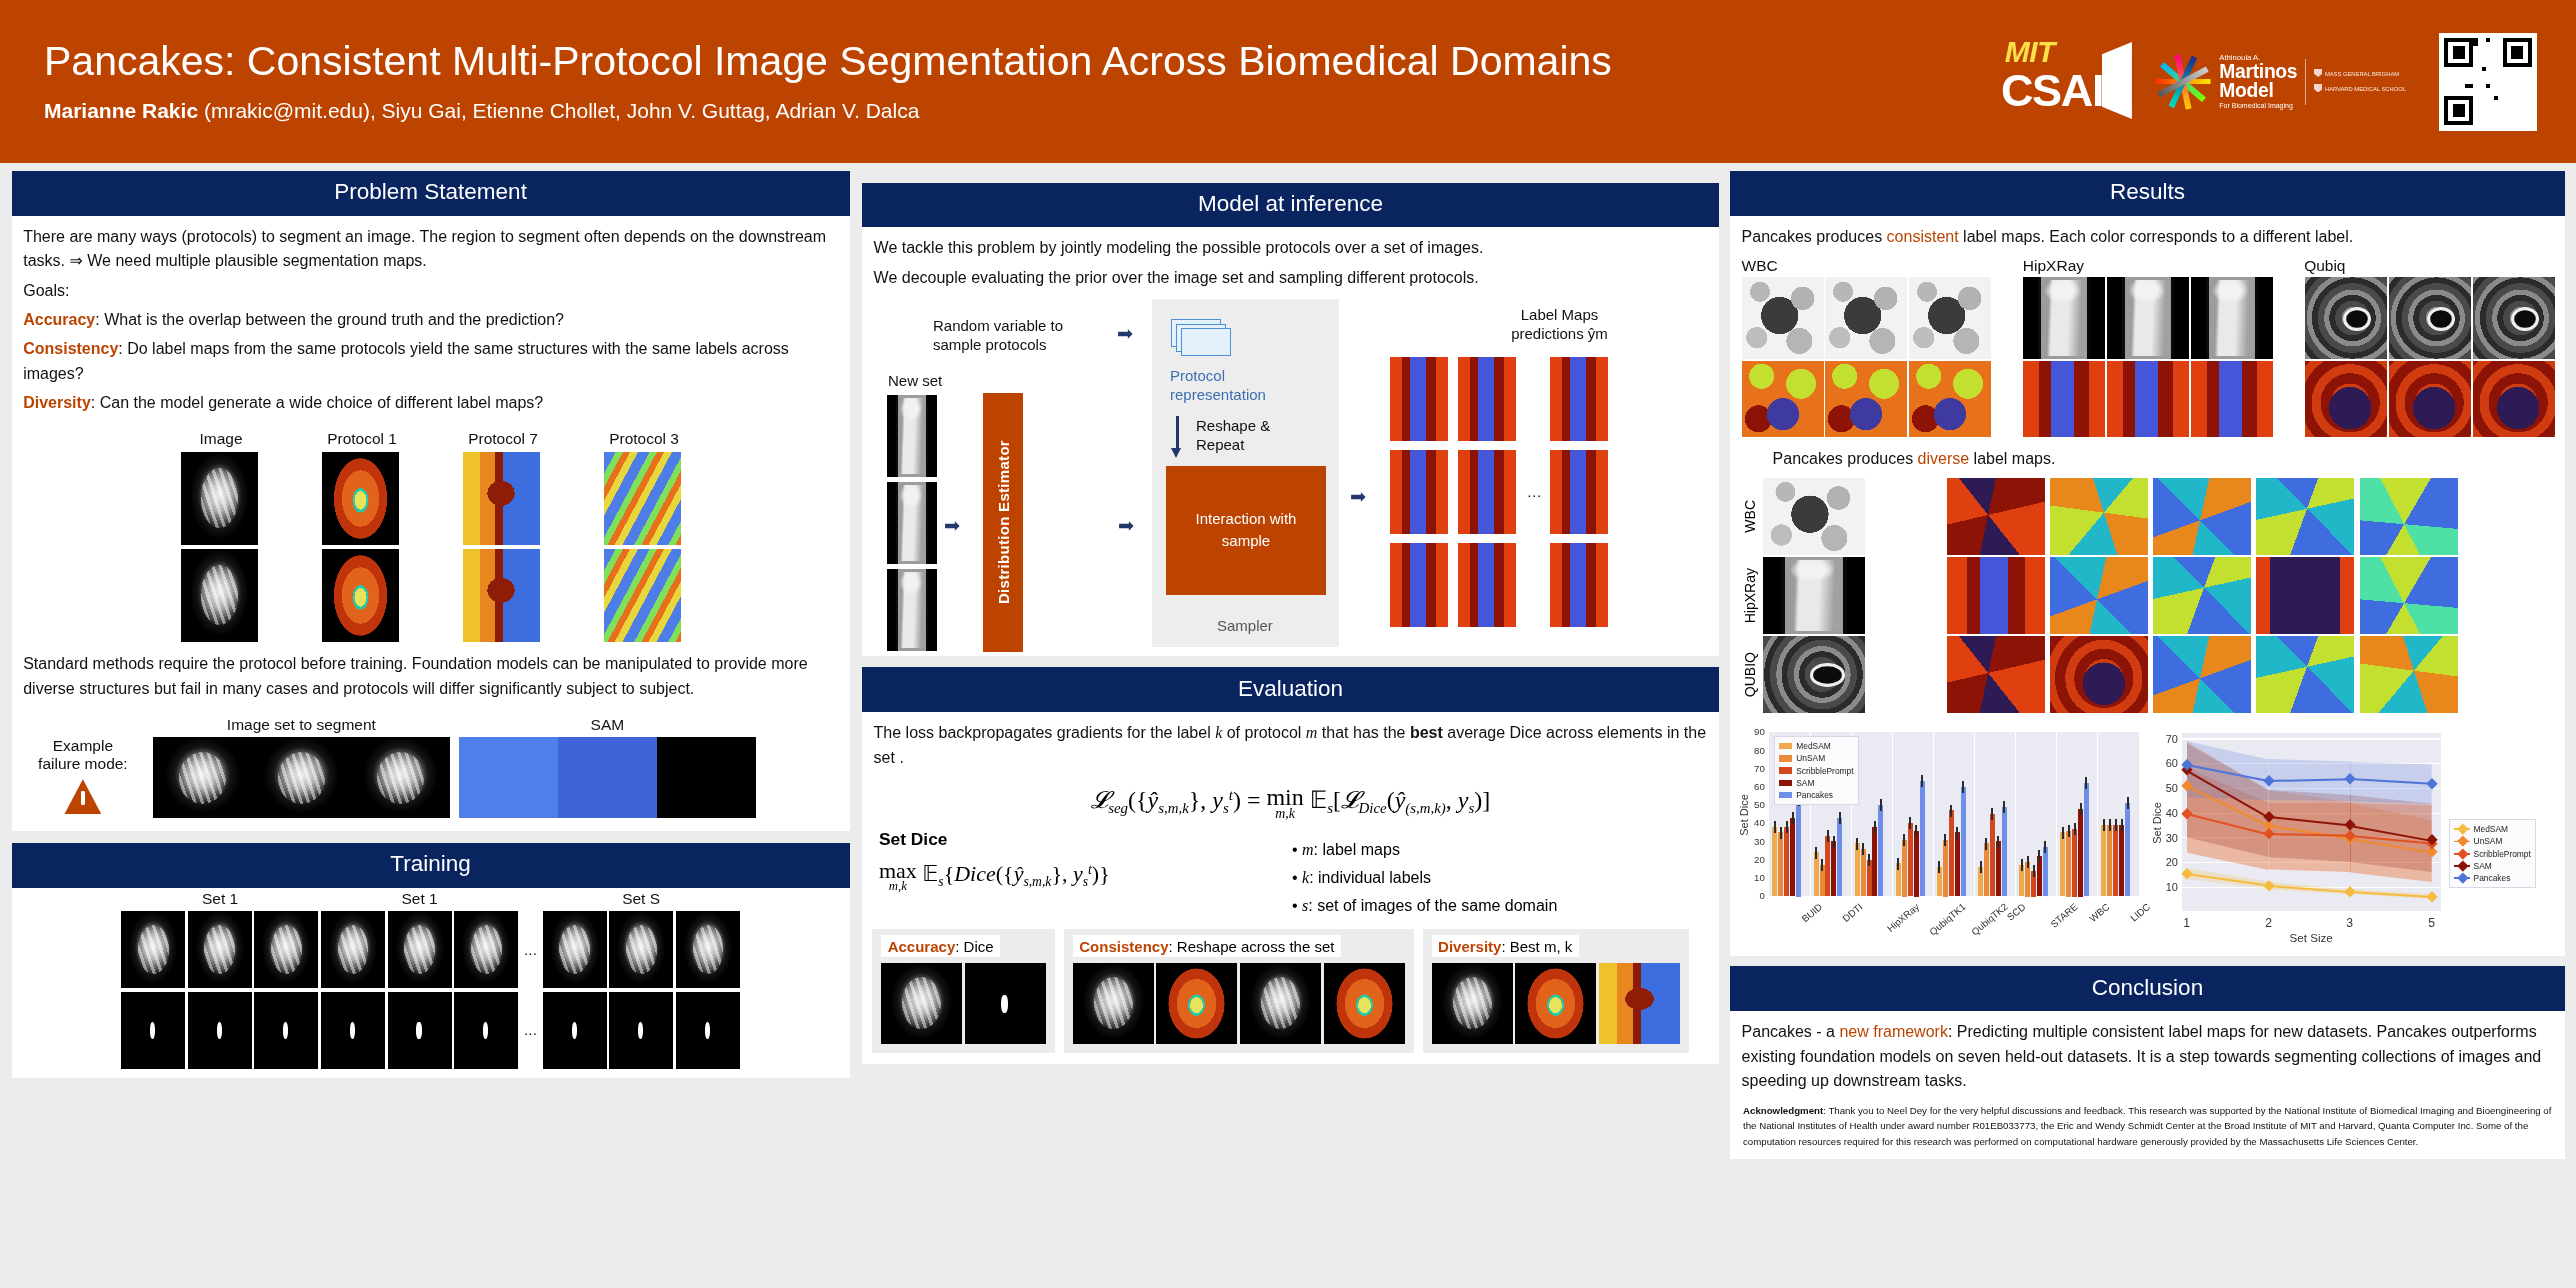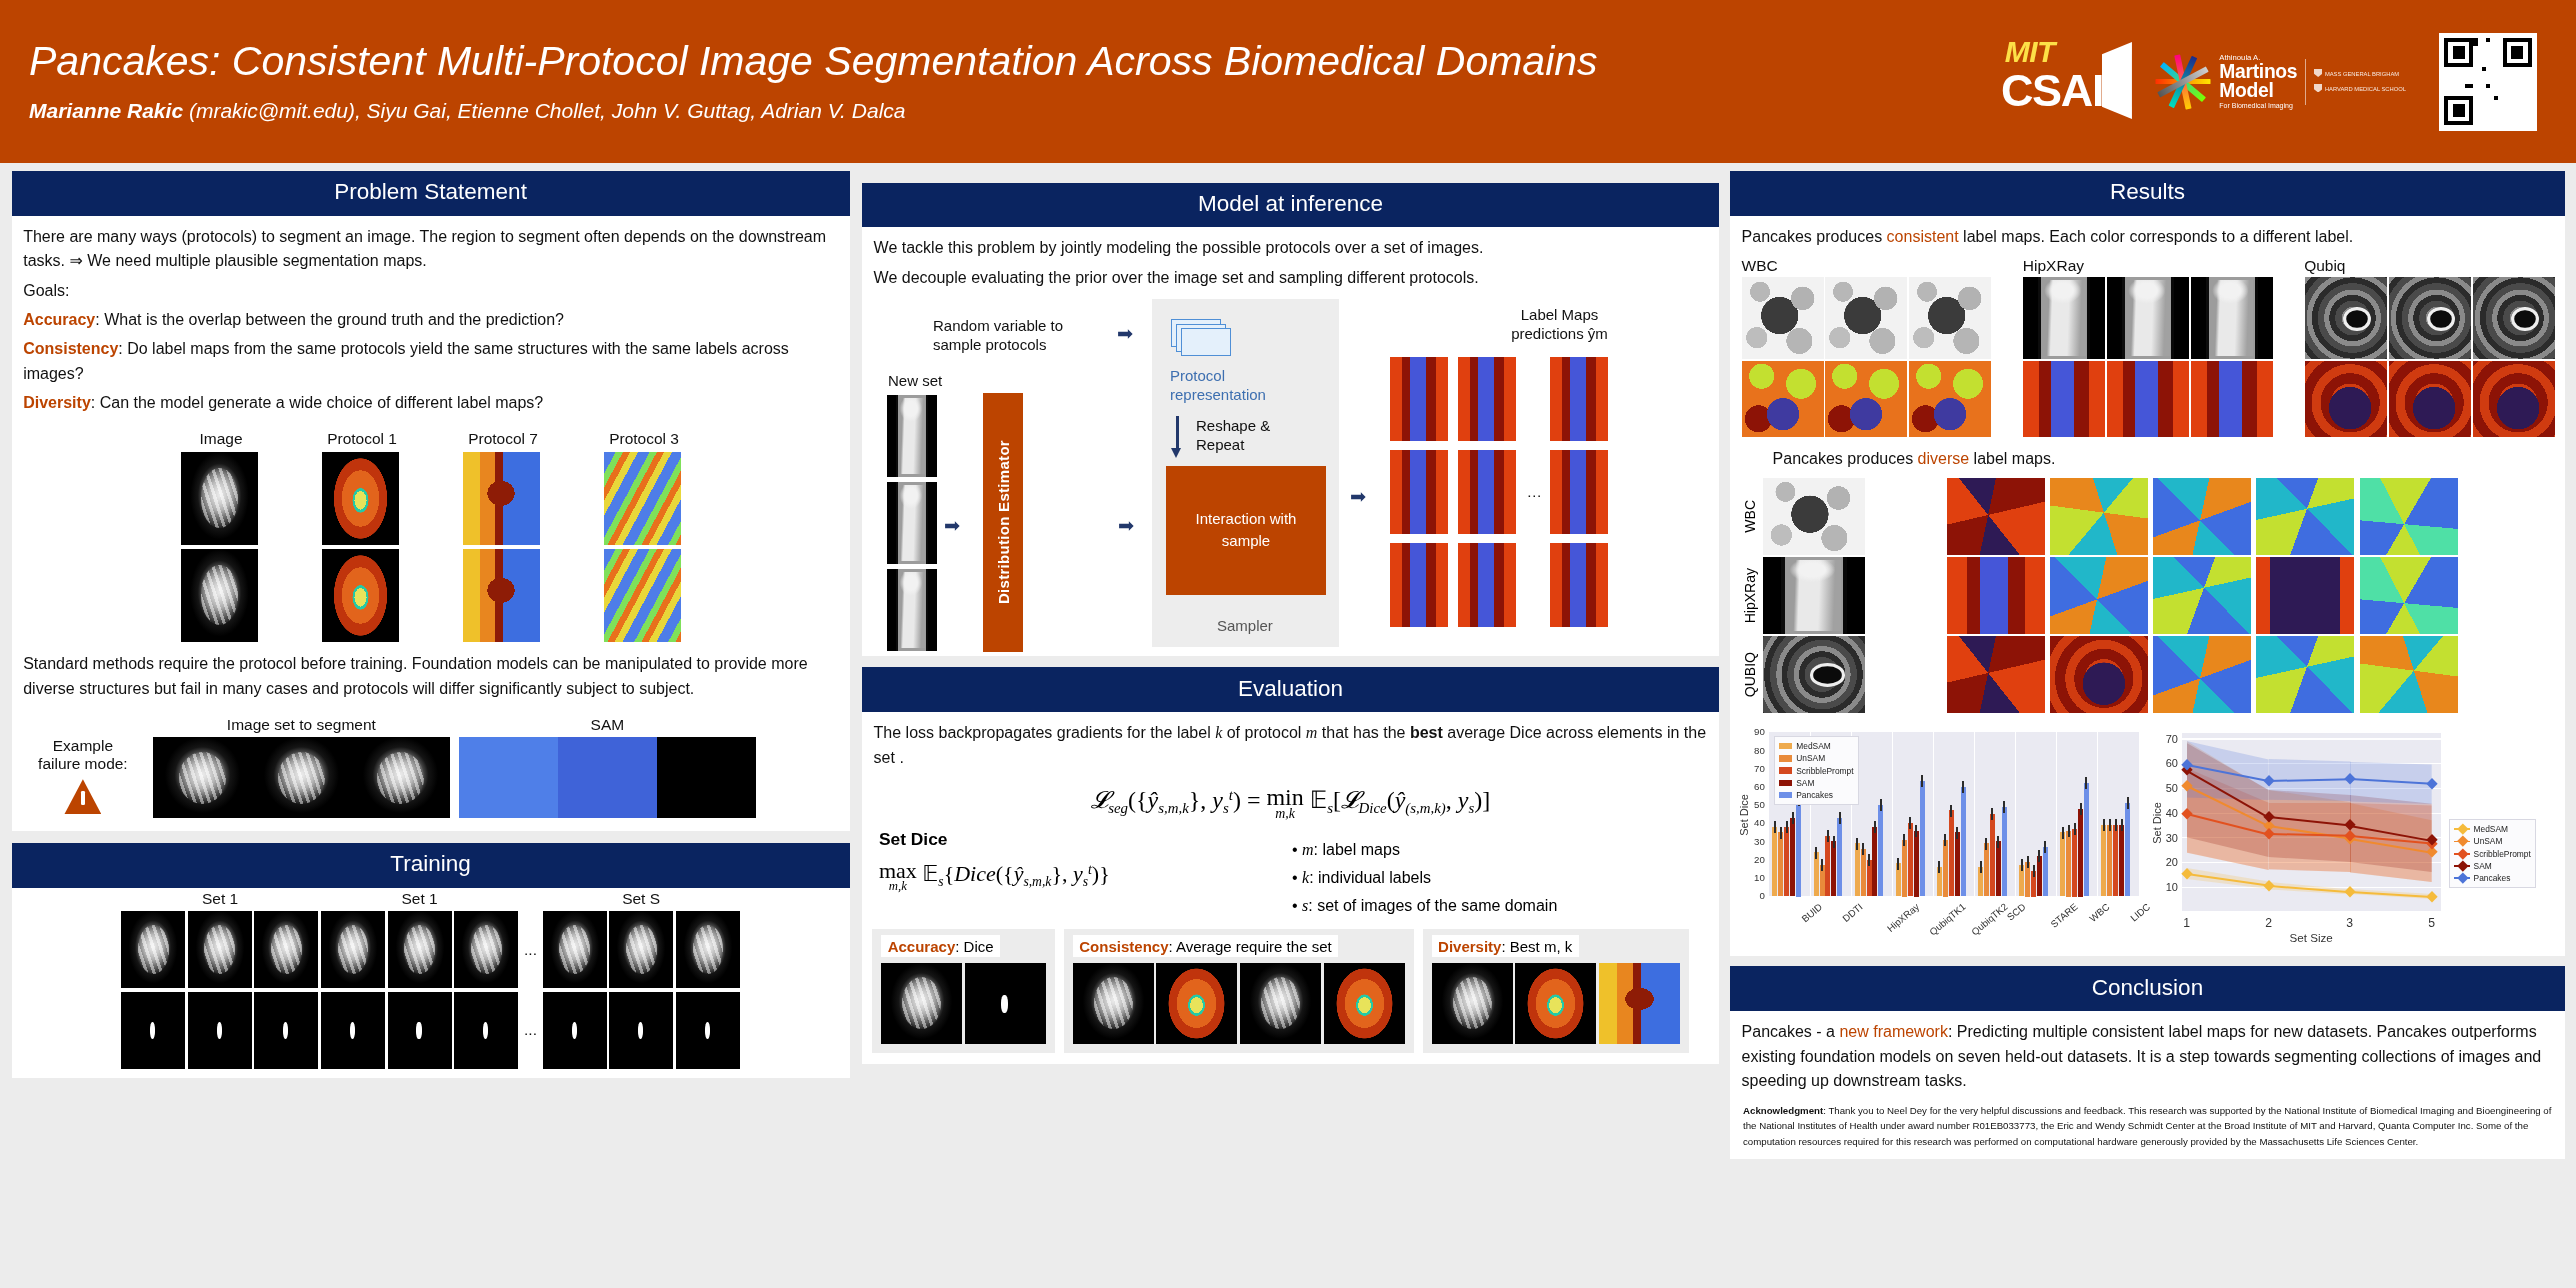--- a/index.html
+++ b/index.html
@@ -9,21 +9,21 @@
     font-family: "Liberation Sans", sans-serif;
     overflow: hidden;
   }
   .poster { position: relative; width: 2576px; height: 1288px; background: #ececec; }
 
   
   .header {
     position: absolute; left: 0; top: 0; width: 2576px; height: 163px;
     background: #bc4400; display: flex; align-items: center;
   }
-  .header-text { padding-left: 29px; flex: 1 1 auto; font-style: italic; }
+  .header-text { padding-left: 44px; flex: 1 1 auto; }
   .poster-title {
     color: #ffffff; font-size: 41px; font-weight: 400; letter-spacing: 0px;
     line-height: 1.1; white-space: nowrap;
   }
   .poster-authors {
     color: #ffffff; font-size: 21px; margin-top: 14px; line-height: 1.2;
     white-space: nowrap;
   }
   .poster-authors b { font-weight: 700; }
   .header-logos { display: flex; align-items: center; gap: 33px; padding-right: 39px; }
@@ -914,21 +914,21 @@
 
       <div class="three-panels">
         <div class="tp">
           <div class="tp-title"><span class="accent">Accuracy</span><span>: Dice</span></div>
           <div class="tp-imgs">
             <div class="tile brainG" style="width:81px;height:81px"></div>
             <div class="tile segMask" style="width:81px;height:81px"></div>
           </div>
         </div>
         <div class="tp">
-          <div class="tp-title"><span class="accent">Consistency</span><span>: Average require the set</span></div>
+          <div class="tp-title"><span class="accent">Consistency</span><span>: Reshape across the set</span></div>
           <div class="tp-imgs">
             <div class="tile brainG" style="width:81px;height:81px"></div>
             <div class="tile seg1" style="width:81px;height:81px"></div>
             <div class="tile brainG" style="width:81px;height:81px"></div>
             <div class="tile seg1" style="width:81px;height:81px"></div>
           </div>
         </div>
         <div class="tp">
           <div class="tp-title"><span class="accent">Diversity</span><span>: Best m, k</span></div>
           <div class="tp-imgs">

